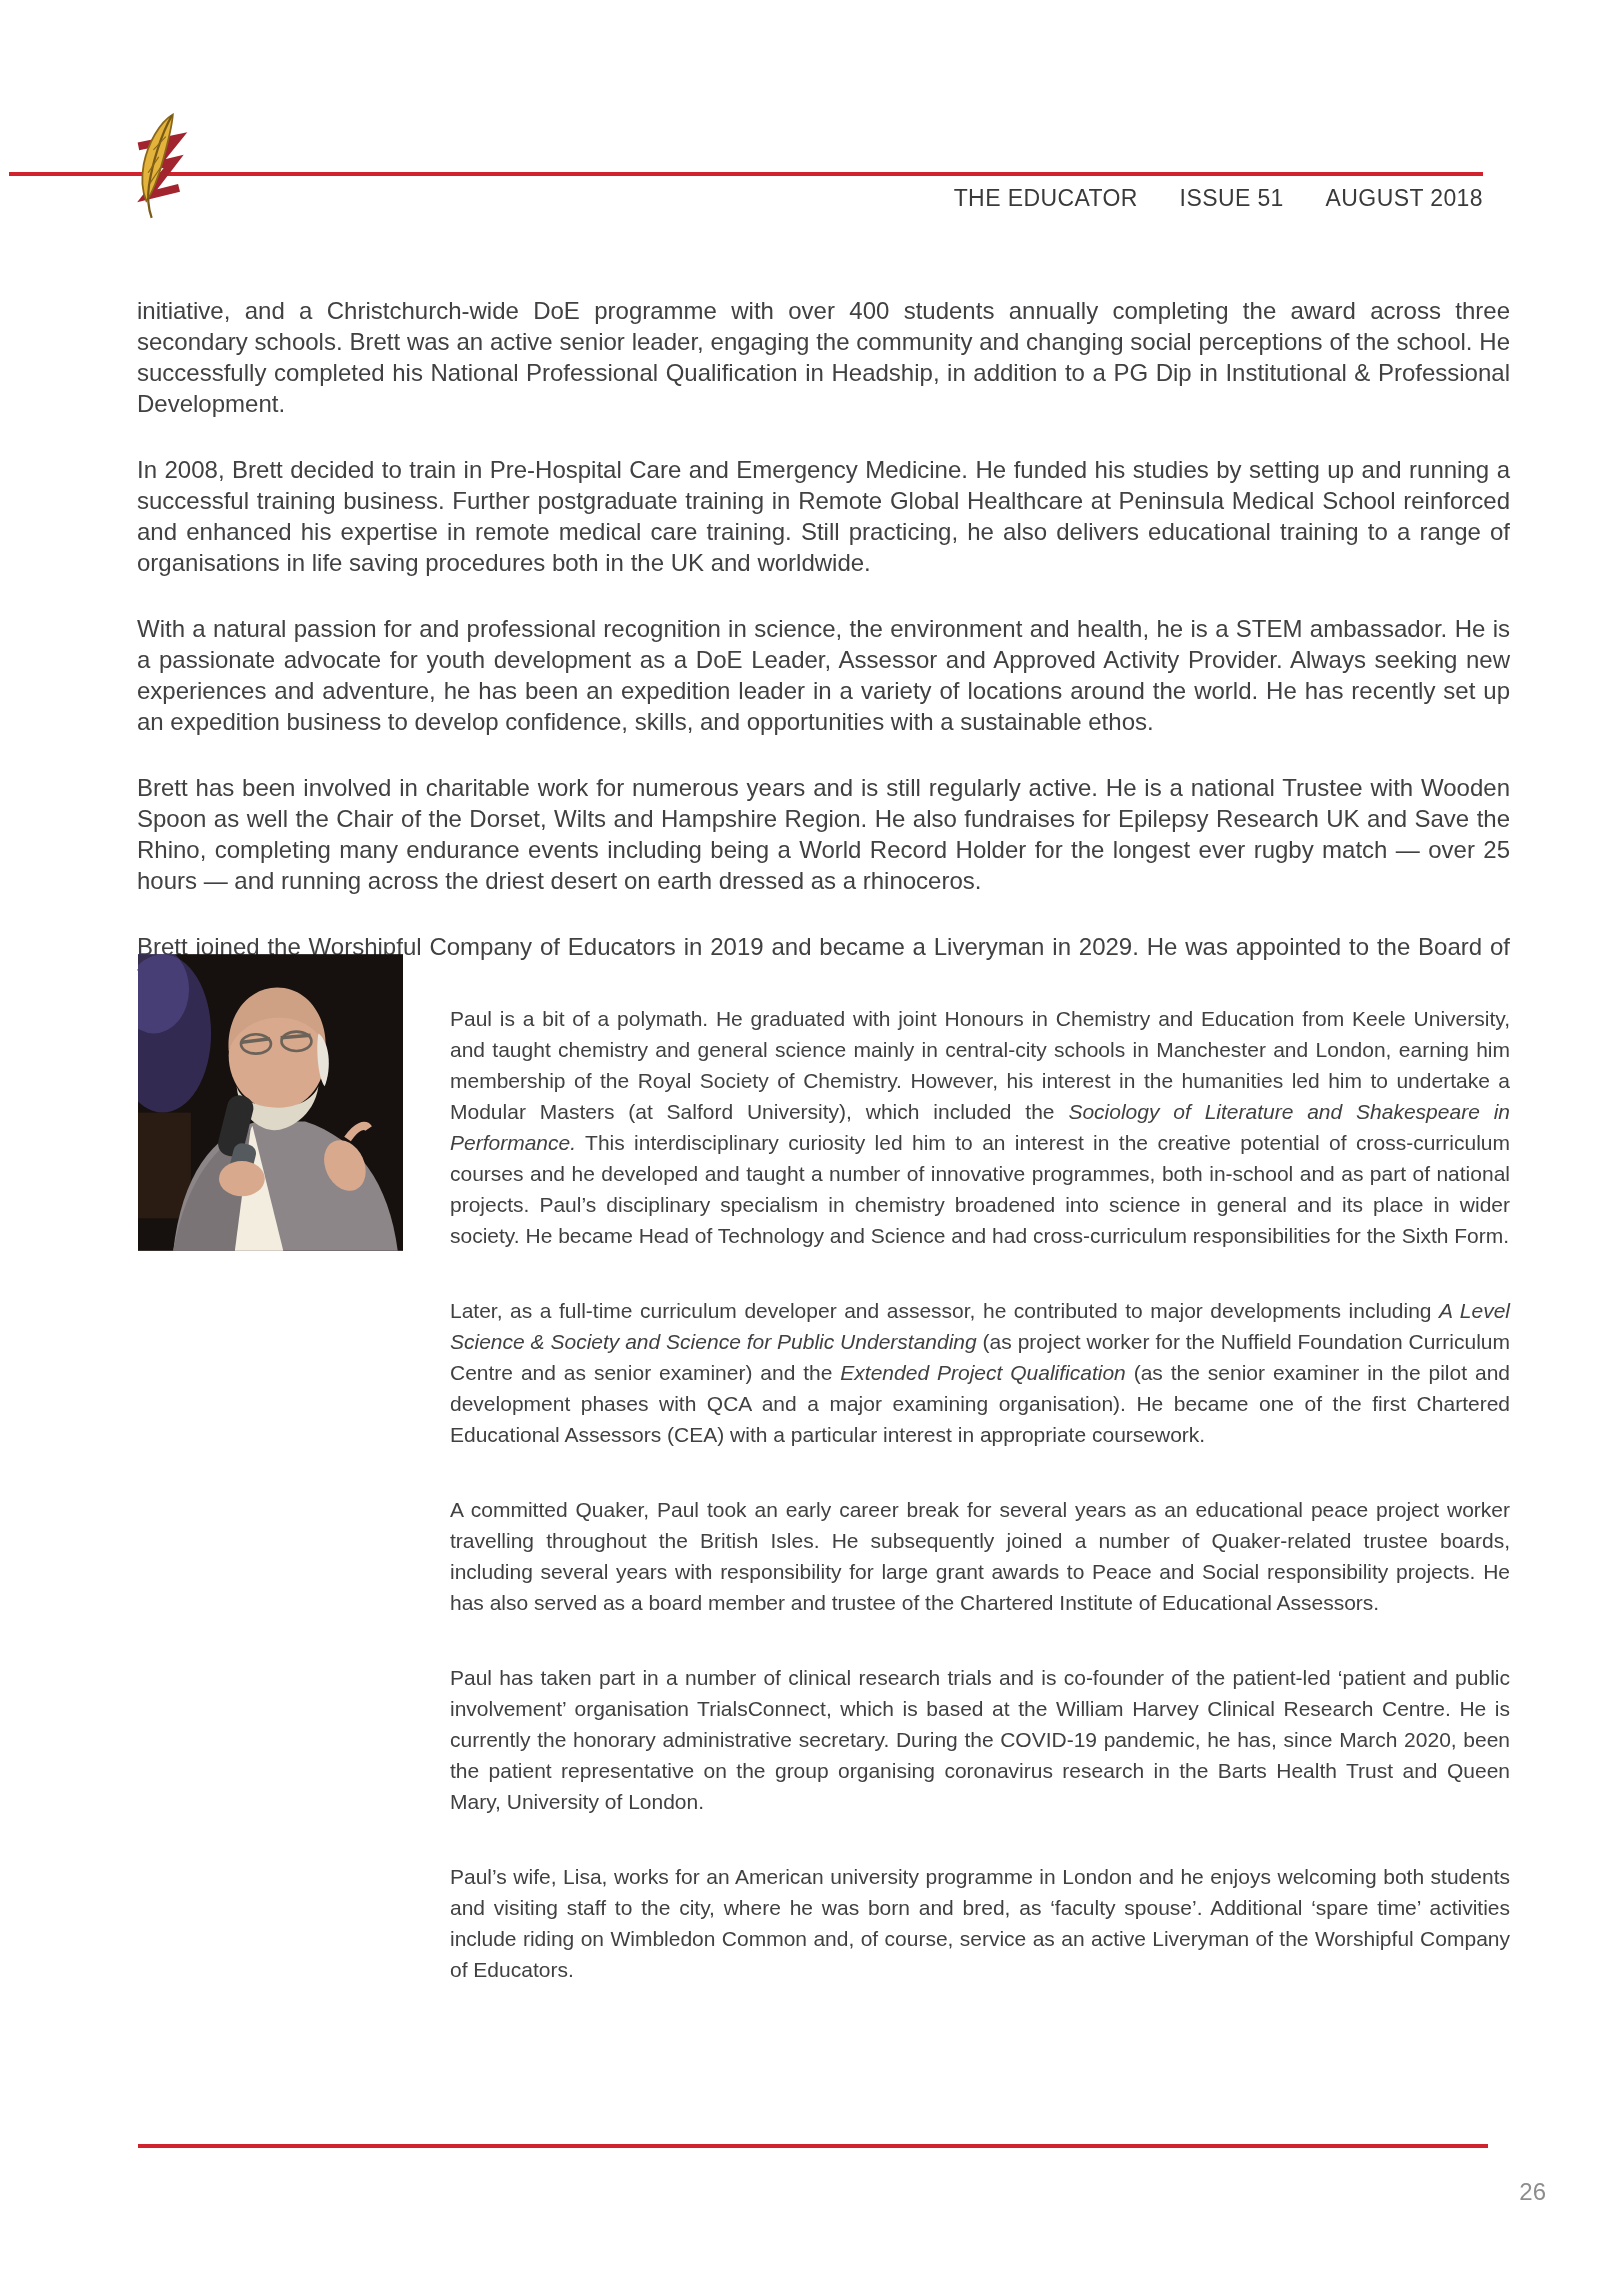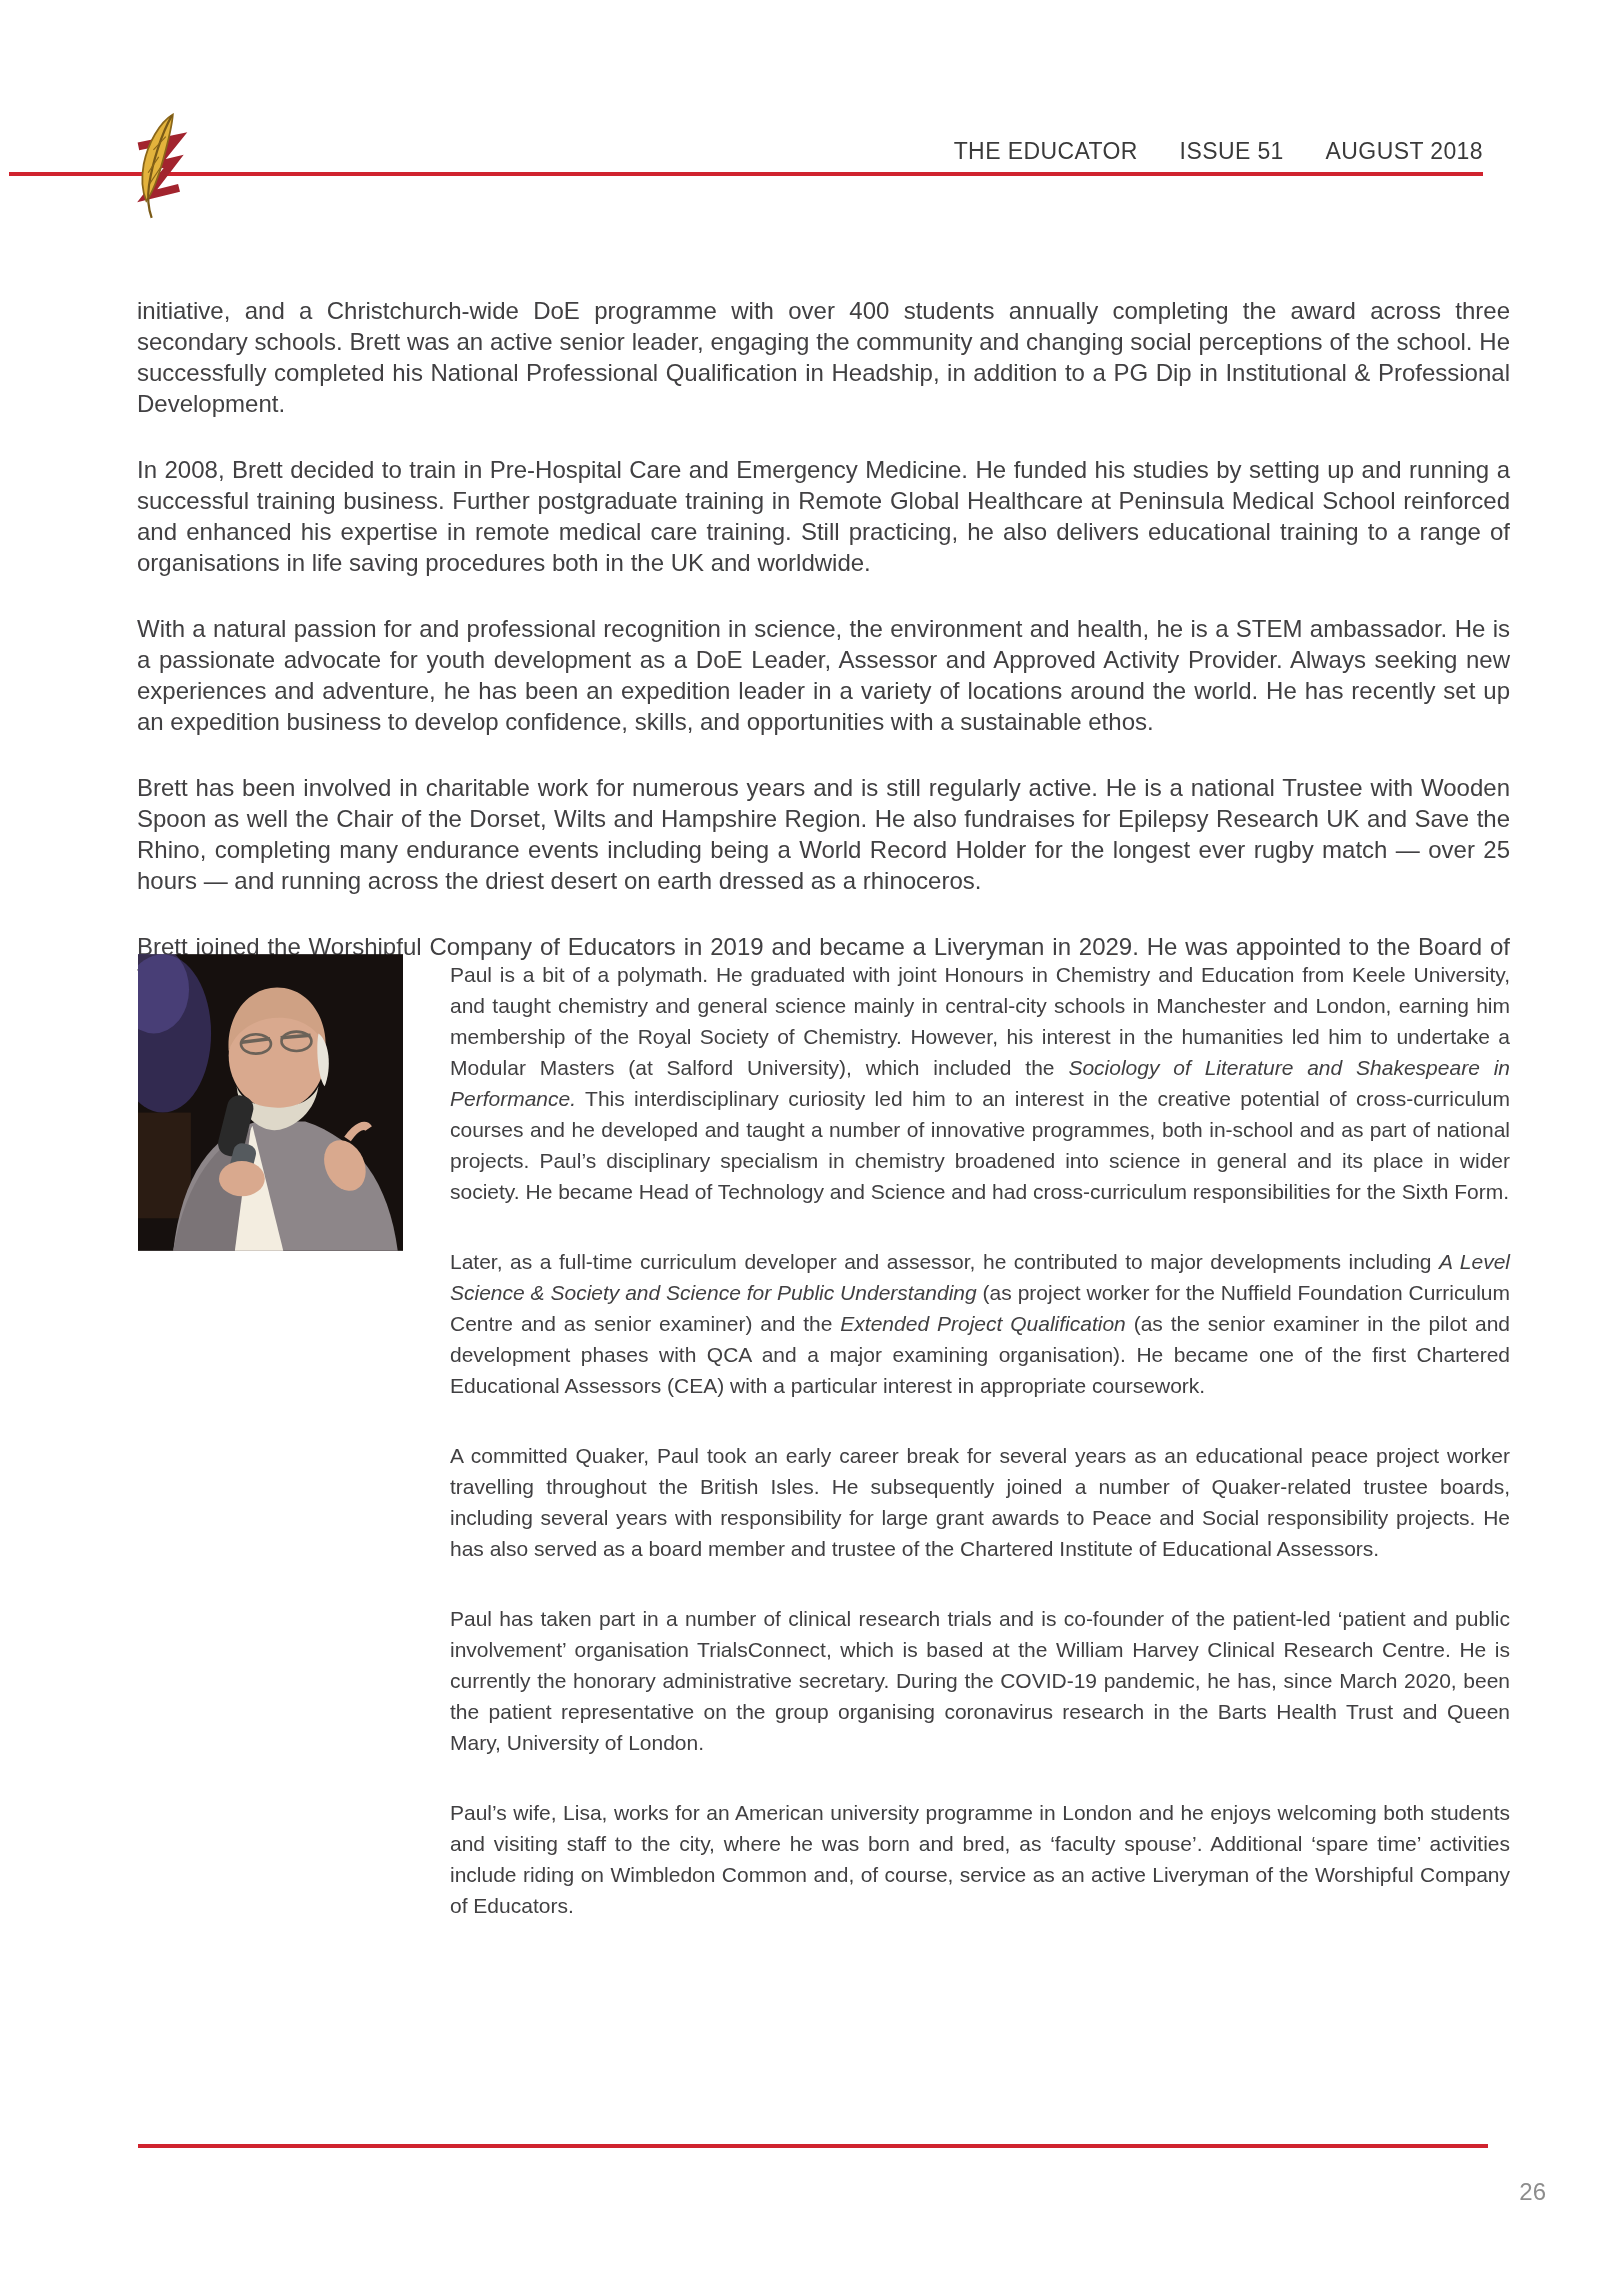--- a/index.html
+++ b/index.html
@@ -29,21 +29,21 @@
   }
   .header-text {
     position: absolute;
     top: 138px;
     right: 137px;
     font-size: 23px;
     letter-spacing: 0.4px;
     color: #3a3a3a;
     white-space: nowrap;
   }
-  .header-text .seg { display: inline-block; }
+  .header-text .seg { display: inline-block; margin-top: 47px; }
   .header-text .seg + .seg { margin-left: 35px; }
 
   
   .body-col {
     position: absolute;
     left: 137px; top: 295px;
     width: 1373px;
     font-size: 24px;
     line-height: 31px;
     text-align: justify;
@@ -68,21 +68,21 @@
     color: #414042;
   }
   .paul-heading {
     font-size: 27px;
     font-weight: 400;
     color: #393939;
     margin: 25px 0 37px 0;
     text-align: left;
     line-height: 1.1;
   }
-  .paul-col p { margin-bottom: 39px; }
+  .paul-col p { margin-bottom: 39px; margin-top: 44px; }
   em { font-style: italic; }
 
   
   .bottom-rule {
     position: absolute;
     left: 138px; top: 2144px;
     width: 1350px; height: 4.4px;
     background: #d0232e;
   }
   .page-number {

